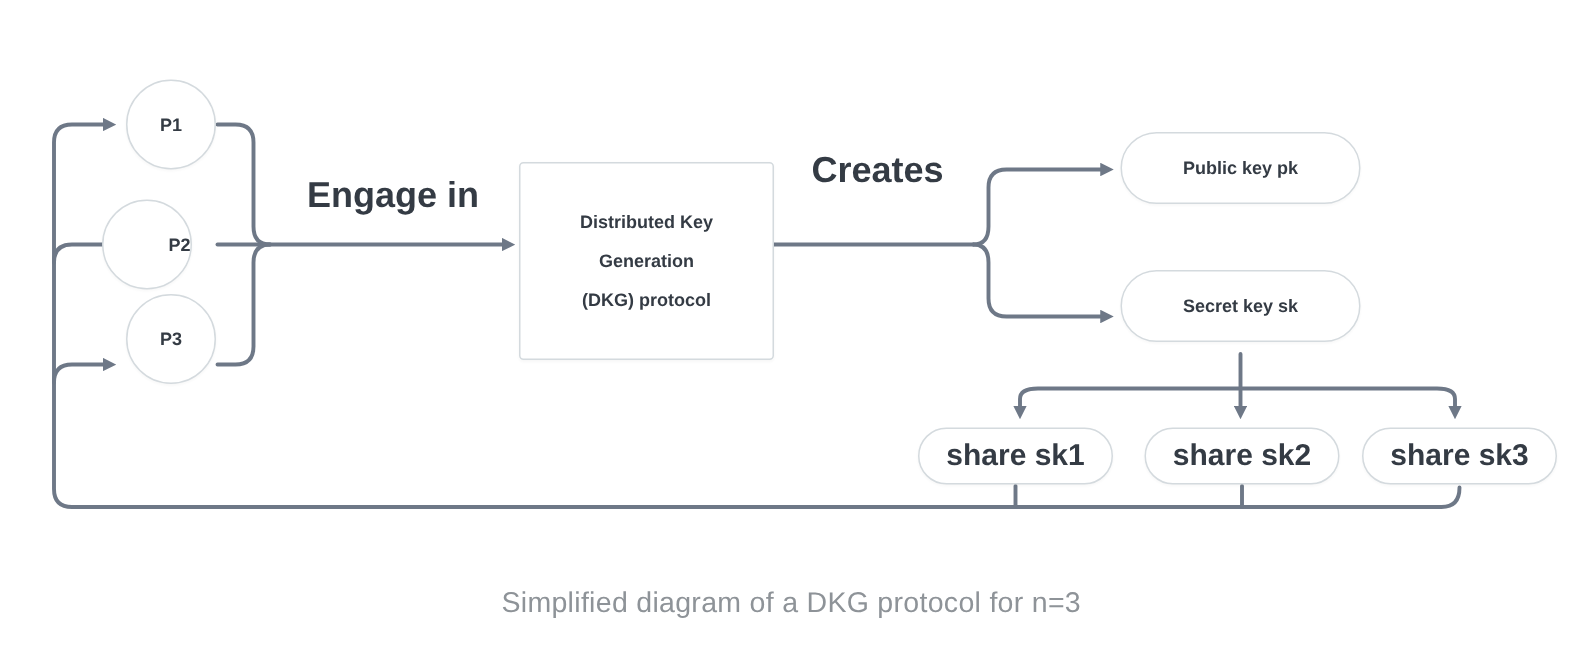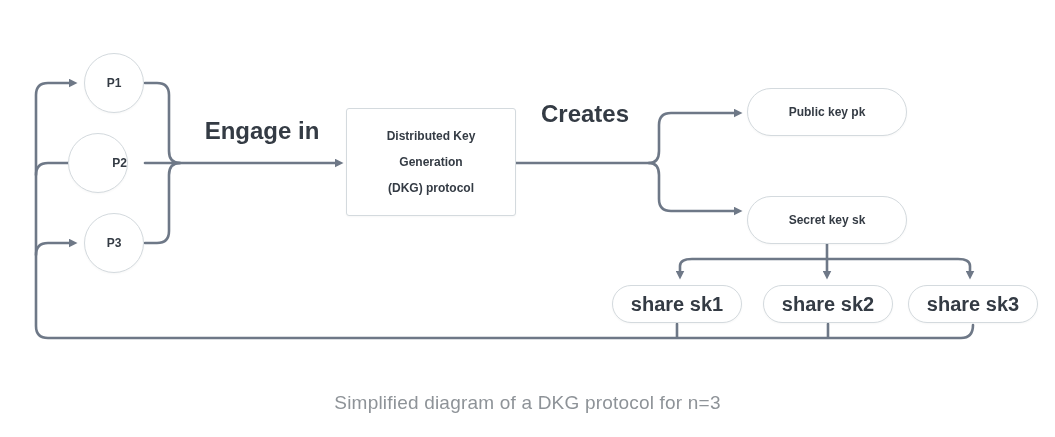--- a/index.html
+++ b/index.html
@@ -32,21 +32,21 @@
     display:flex;align-items:center;justify-content:center;
     background:#fff;
     border:1.5px solid var(--node-border);
     color:var(--node-text);
     font-weight:600;
     font-size:12px;
     box-shadow:0 1px 2px rgba(40,50,60,0.04);
   }
   .node-circle{width:60px;height:60px;border-radius:50%;}
   .dkg-box{
-    width:170px;height:108px;
+    width:170px;height:132px;
     border-radius:3px;
     text-align:center;
     flex-direction:column;
     line-height:26px;
   }
   .pill{width:160px;height:48px;border-radius:24px;}
   .pill-small{width:130px;height:38px;border-radius:19px;font-size:20px;}
   .flow-label{
     position:absolute;
     width:160px;
@@ -103,37 +103,37 @@
       <path class="connector" d="M827,259 L958,259 Q970,259 970,266 L970,272" marker-end="url(#arrow)"></path>
     </g>
   </svg>
 
   <div class="node node-circle" style="left:84px;top:53px;">
     <span>P1</span>
   </div>
   <div class="node node-circle" style="left:68px;top:133px;justify-content:flex-end;">
     <span>P2</span>
   </div>
-  <div class="node node-circle" style="left:84px;top:213px;">
+  <div class="node node-circle" style="left:84px;top:196px;">
     <span>P3</span>
   </div>
 
   <div class="flow-label" style="left:182px;top:117px;">Engage in</div>
   <div class="flow-label" style="left:505px;top:100px;">Creates</div>
 
   <div class="node dkg-box" style="left:346px;top:108px;">
     <div>Distributed Key</div>
     <div>Generation</div>
     <div>(DKG) protocol</div>
   </div>
 
   <div class="node pill" style="left:747px;top:88px;">
     <span>Public key pk</span>
   </div>
-  <div class="node pill" style="left:747px;top:196px;">
+  <div class="node pill" style="left:747px;top:180px;">
     <span>Secret key sk</span>
   </div>
 
   <div class="node pill-small" style="left:612px;top:285px;">
     <span>share sk1</span>
   </div>
   <div class="node pill-small" style="left:763px;top:285px;">
     <span>share sk2</span>
   </div>
   <div class="node pill-small" style="left:908px;top:285px;">

